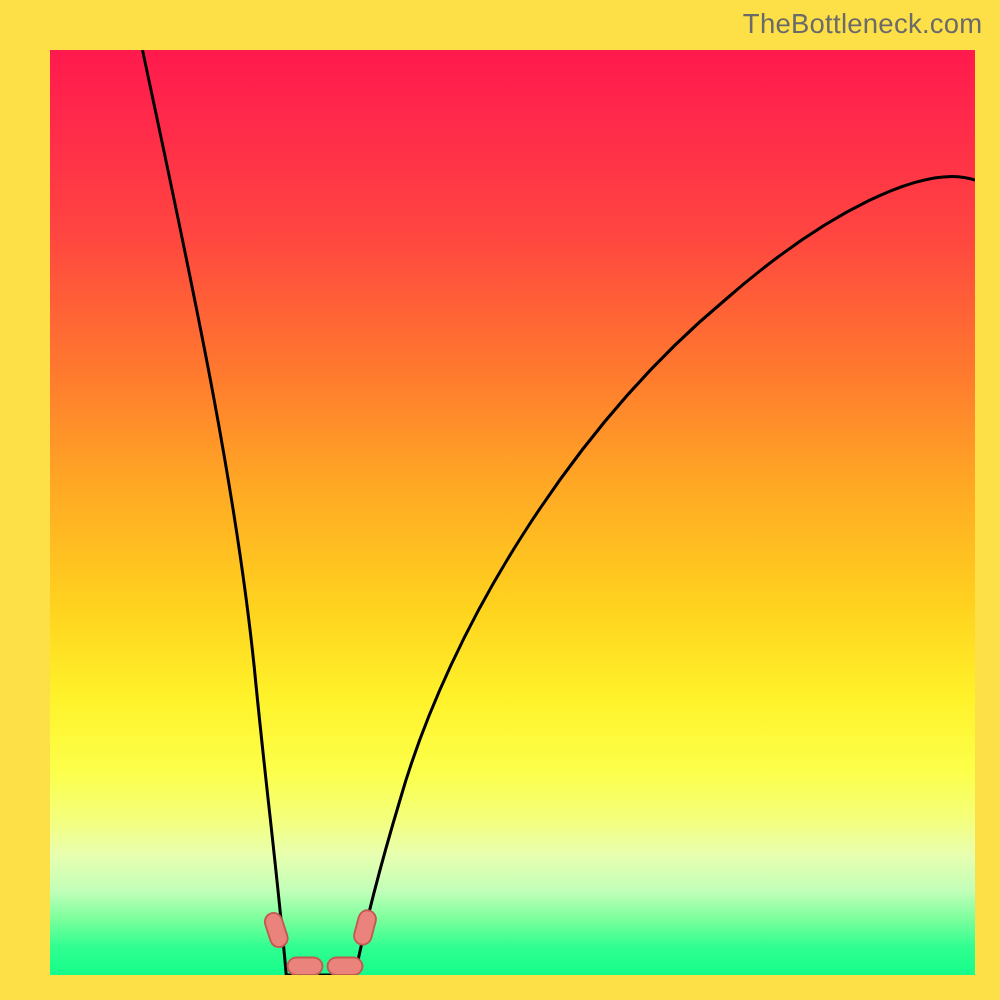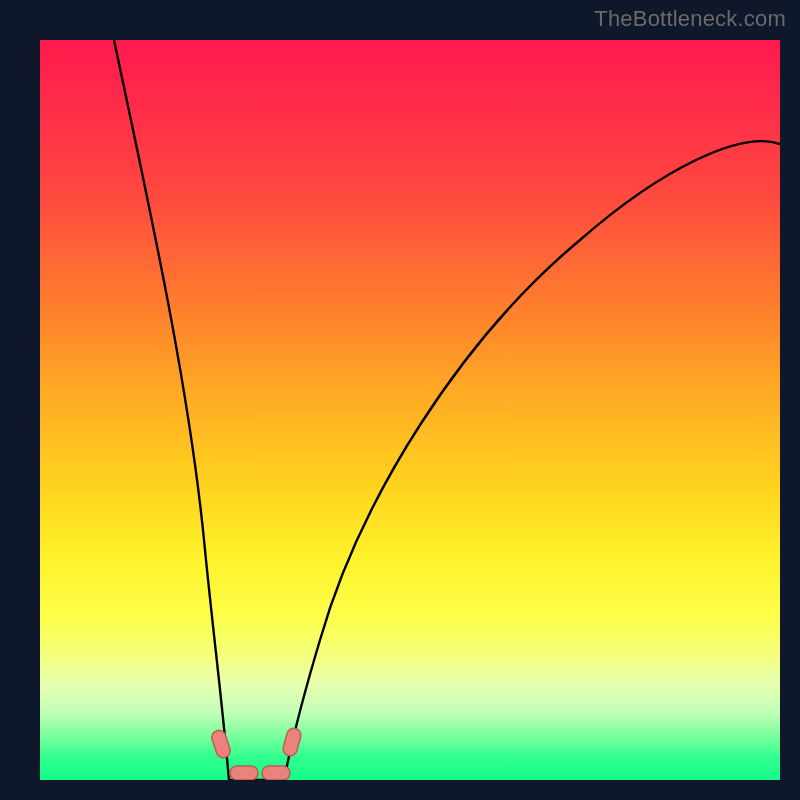--- a/index.html
+++ b/index.html
@@ -10,21 +10,21 @@
     background: #000;
     overflow: hidden;
     font-family: Arial, Helvetica, sans-serif;
   }
   .frame {
     position: absolute;
     left: 0;
     top: 0;
     width: 800px;
     height: 800px;
-    background: #0f172a;
+    background: #fde047;
   }
   .plot {
     position: absolute;
     left: 40px;
     top: 40px;
     width: 740px;
     height: 740px;
     
     background: linear-gradient(
       to bottom,

